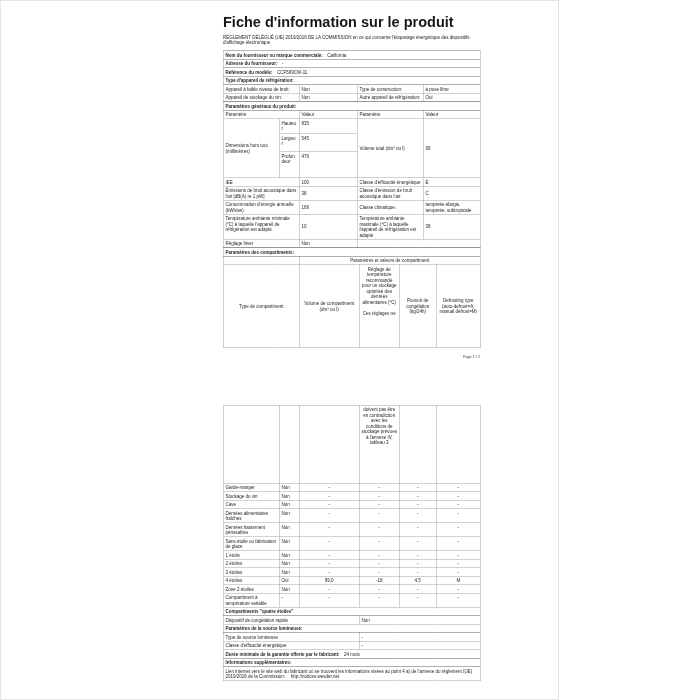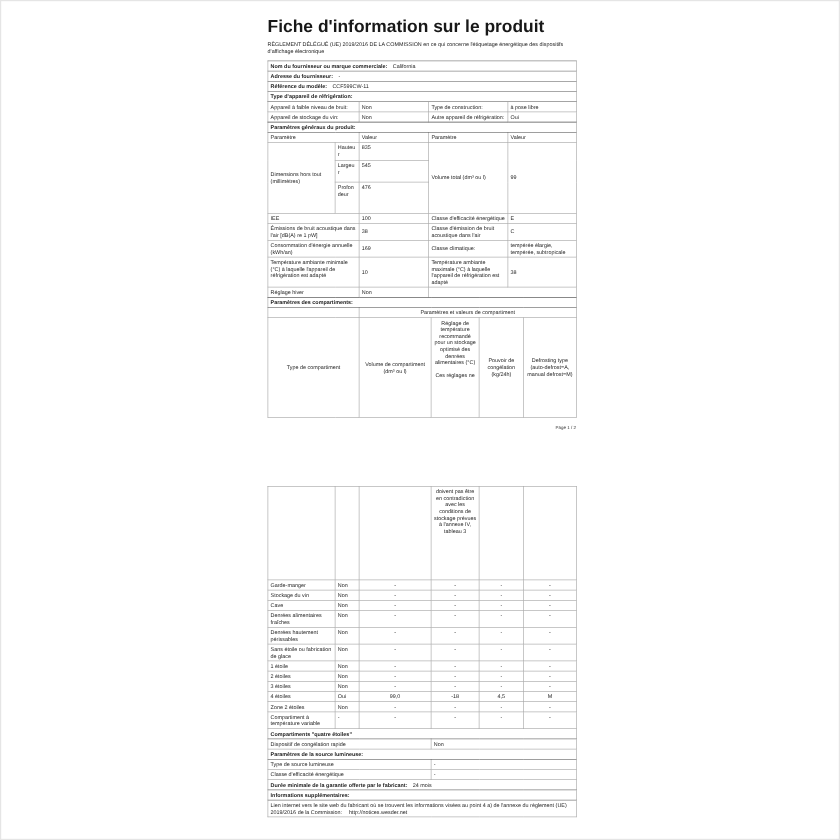--- a/index.html
+++ b/index.html
@@ -1,17 +1,17 @@
 <!DOCTYPE html>
 <html><head>
 <meta charset="utf-8">
 <style>
   html,body{margin:0;padding:0;}
   body{width:700px;height:700px;background:#ffffff;font-family:"Liberation Sans",sans-serif;}
-  .canvas{position:relative;width:700px;height:700px;background:#fff;border:1px solid #e5e5e5;box-sizing:border-box;overflow:hidden;}
+  .canvas{position:relative;width:559px;height:700px;background:#fff;border:1px solid #e5e5e5;box-sizing:border-box;overflow:hidden;}
   .page{position:absolute;left:222px;width:260px;}
   .p1{top:13px;}
   .p2{top:404px;}
   .zoomwrap{width:516px;transform:scale(0.5);transform-origin:0 0;}
   .title{font-size:29px;font-weight:bold;color:#181818;margin:0 0 9px 0;line-height:32px;}
   .reg{font-size:9px;line-height:11px;color:#222;margin:0 0 10px 0;width:500px;}
   table{border-collapse:collapse;table-layout:fixed;width:514px;color:#1e1e1e;}
   table+table{margin-top:-1px;}
   td{border:1px solid #a2a2a2;padding:2.5px 4px;font-size:9px;line-height:11px;vertical-align:top;overflow:hidden;word-wrap:break-word;}
   tr.sec td{font-weight:bold;border-top:1px solid #5e5e5e;border-bottom:1px solid #5e5e5e;}

